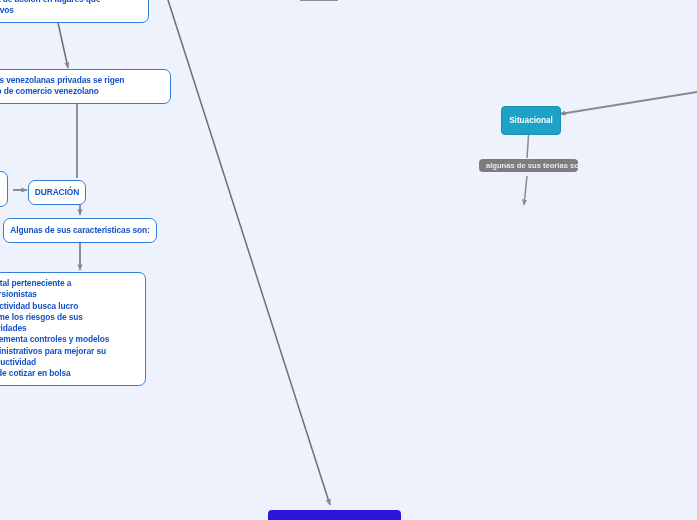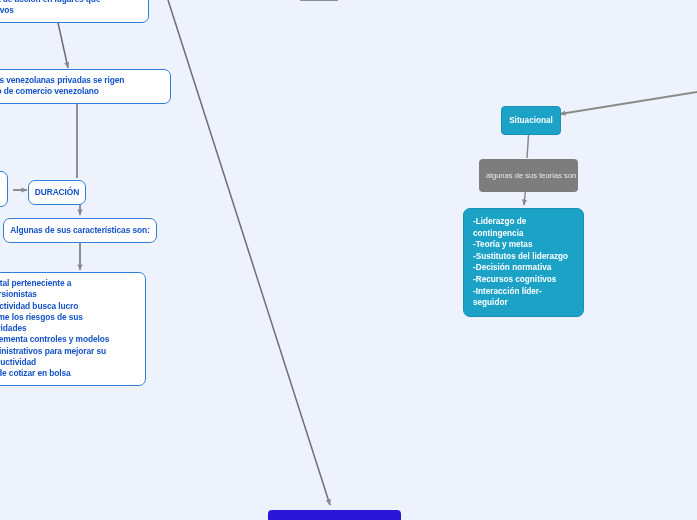--- a/index.html
+++ b/index.html
@@ -74,24 +74,24 @@
     padding: 7px 9px;
   }
 
   
   .node-gray {
     position: absolute;
     box-sizing: border-box;
     background: #7d7d7d;
     border-radius: 4px;
     color: #e9e9e9;
-    font-weight: normal;
+    font-weight: bold;
     font-size: 7.6px;
     line-height: 11px;
-    padding: 11px 7px;
+    padding: 1px 7px;
     text-align: center;
     white-space: nowrap;
   }
 
   
   .node-indigo {
     position: absolute;
     box-sizing: border-box;
     background: #2a16d8;
     border-radius: 4px;
@@ -158,22 +158,16 @@
 actividades
 Implementa controles y modelos
 administrativos para mejorar su
 productividad
 Puede cotizar en bolsa</div>
 
   <div class="node-teal center" style="left:501px; top:106px; width:60px; padding:8px 4px;">Situacional</div>
 
   <div class="node-gray" style="left:479px; top:159px; width:99px;">algunas de sus teorias son</div>
 
-  <div class="node-teal list" style="left:463px; top:208px; width:121px;">-Liderazgo de contingencia
--Teoría y metas
--Sustitutos del liderazgo
--Decisión normativa
--Recursos cognitivos
--Interacción líder-seguidor</div>
 
   <div class="node-indigo" style="left:268px; top:510px; width:133px; height:18px;"></div>
 
 </div>
 
 </body></html>

